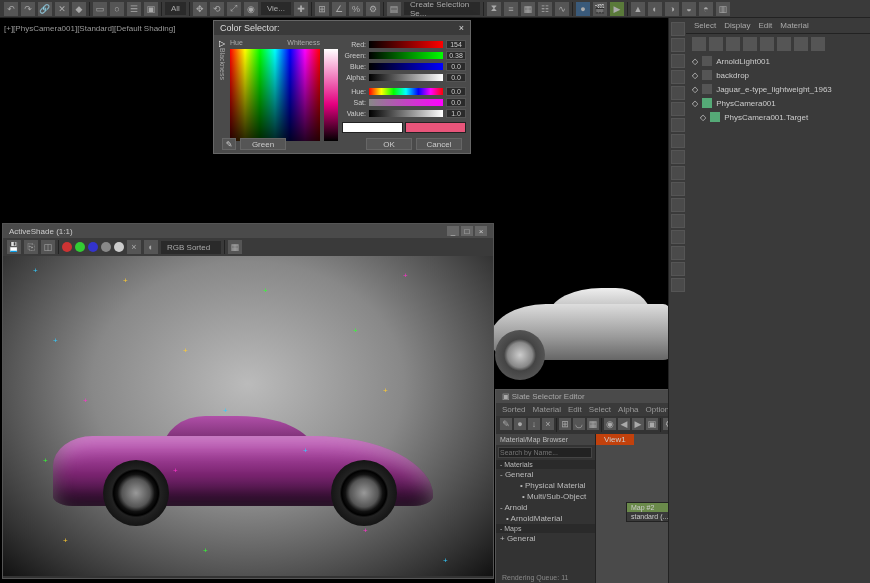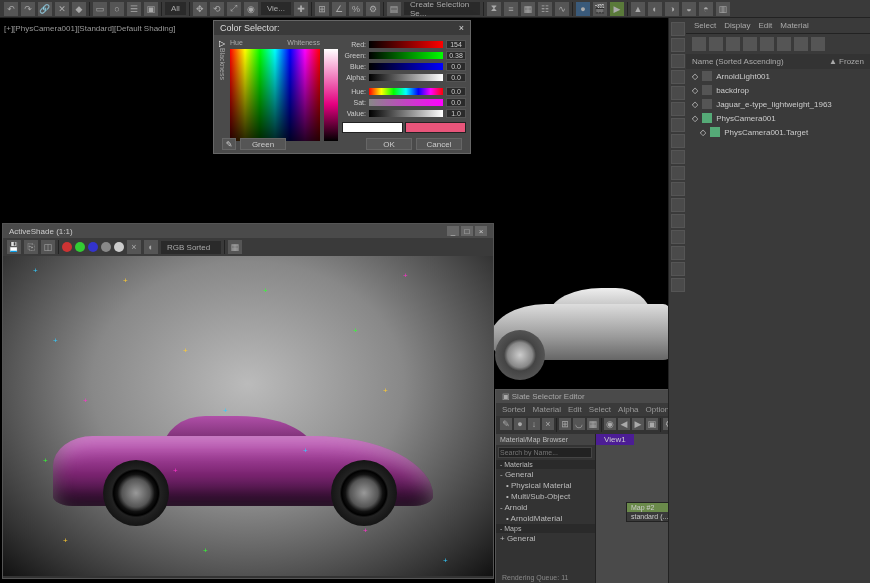--- a/index.html
+++ b/index.html
@@ -86,21 +86,21 @@
 .slate-tools { display: flex; gap: 2px; padding: 2px 4px; background: #333; }
 .slate-tools .tb-icon { width: 12px; height: 12px; }
 .slate-body { display: flex; height: 150px; }
 .mat-browser { width: 100px; background: #333; border-right: 1px solid #222; font-size: 8px; color: #bbb; overflow: hidden; }
 .mb-header { background: #444; padding: 2px 4px; font-size: 7px; }
 .mb-search { padding: 2px; }
 .mb-search input { width: 94px; background: #222; border: 1px solid #444; color: #888; font-size: 7px; padding: 1px; }
 .mb-cat { padding: 1px 4px; }
 .mb-section { background: #2a2a2a; padding: 1px 4px; font-size: 7px; }
 .node-view { flex: 1; background: #4a4a4a; position: relative; }
-.nv-tab { position: absolute; top: 0; left: 0; background: #4c1d95; padding: 1px 8px; font-size: 8px; }
+.nv-tab { position: absolute; top: 0; left: 0; background: #c2410c; padding: 1px 8px; font-size: 8px; }
 .node { position: absolute; border: 1px solid #222; font-size: 7px; }
 .node-head { padding: 1px 4px; }
 .node-body { background: #3a3a3a; padding: 1px 4px; }
 .node-map { top: 68px; left: 30px; width: 70px; background: #5a7a3a; }
 .node-map .node-head { background: #6a8a4a; }
 .node-car { top: 58px; left: 130px; width: 80px; background: #3a5a7a; }
 .node-car .node-head { background: #4a7aaa; }
 .node-disp { top: 28px; left: 205px; width: 80px; background: #555; }
 .node-disp .node-head { background: #666; }
 .wire { position: absolute; height: 1px; background: #c33; }
@@ -266,24 +266,20 @@
   </div>
   <div class="rp-tools">
     <div class="rp-tool"></div>
     <div class="rp-tool"></div>
     <div class="rp-tool"></div>
     <div class="rp-tool"></div>
     <div class="rp-tool"></div>
     <div class="rp-tool"></div>
     <div class="rp-tool"></div>
     <div class="rp-tool"></div>
-  </div>
-  <div class="sg-header">
-    <span>Name (Sorted Ascending)</span>
-    <span>▲ Frozen</span>
   </div>
   <div class="sg-list">
     <div class="sg-item">
         <span>◇</span>
         <span class="sg-ico"></span>
         <span>ArnoldLight001</span>
       </div>
     <div class="sg-item">
         <span>◇</span>
         <span class="sg-ico"></span>
@@ -388,22 +384,22 @@
       <span class="tb-sep"></span>
       <span class="tb-icon">⚙</span>
       <span class="tb-icon">☰</span>
   </div>
   <div class="slate-body">
     <div class="mat-browser">
       <div class="mb-header">Material/Map Browser</div>
       <div class="mb-search"><input placeholder="Search by Name..." style=""></div>
       <div class="mb-section">- Materials</div>
       <div class="mb-cat">- General</div>
-      <div class="mb-cat" style="padding-left:10px">• <span>Physical Material</span></div>
-      <div class="mb-cat" style="padding-left:10px">• <span>Multi/Sub-Object</span></div>
+      <div class="mb-cat" style="padding-left:24px">• <span>Physical Material</span></div>
+      <div class="mb-cat" style="padding-left:26px">• <span>Multi/Sub-Object</span></div>
       <div class="mb-cat">- Arnold</div>
       <div class="mb-cat" style="padding-left:10px">• <span>ArnoldMaterial</span></div>
       <div class="mb-section">- Maps</div>
       <div class="mb-cat">+ General</div>
     </div>
     <div class="node-view">
       <div class="nv-tab">View1</div>
       <div class="wire" style="top:80px;left:100px;width:30px"></div>
       <div class="node node-map">
         <div class="node-head">Map #2</div>

